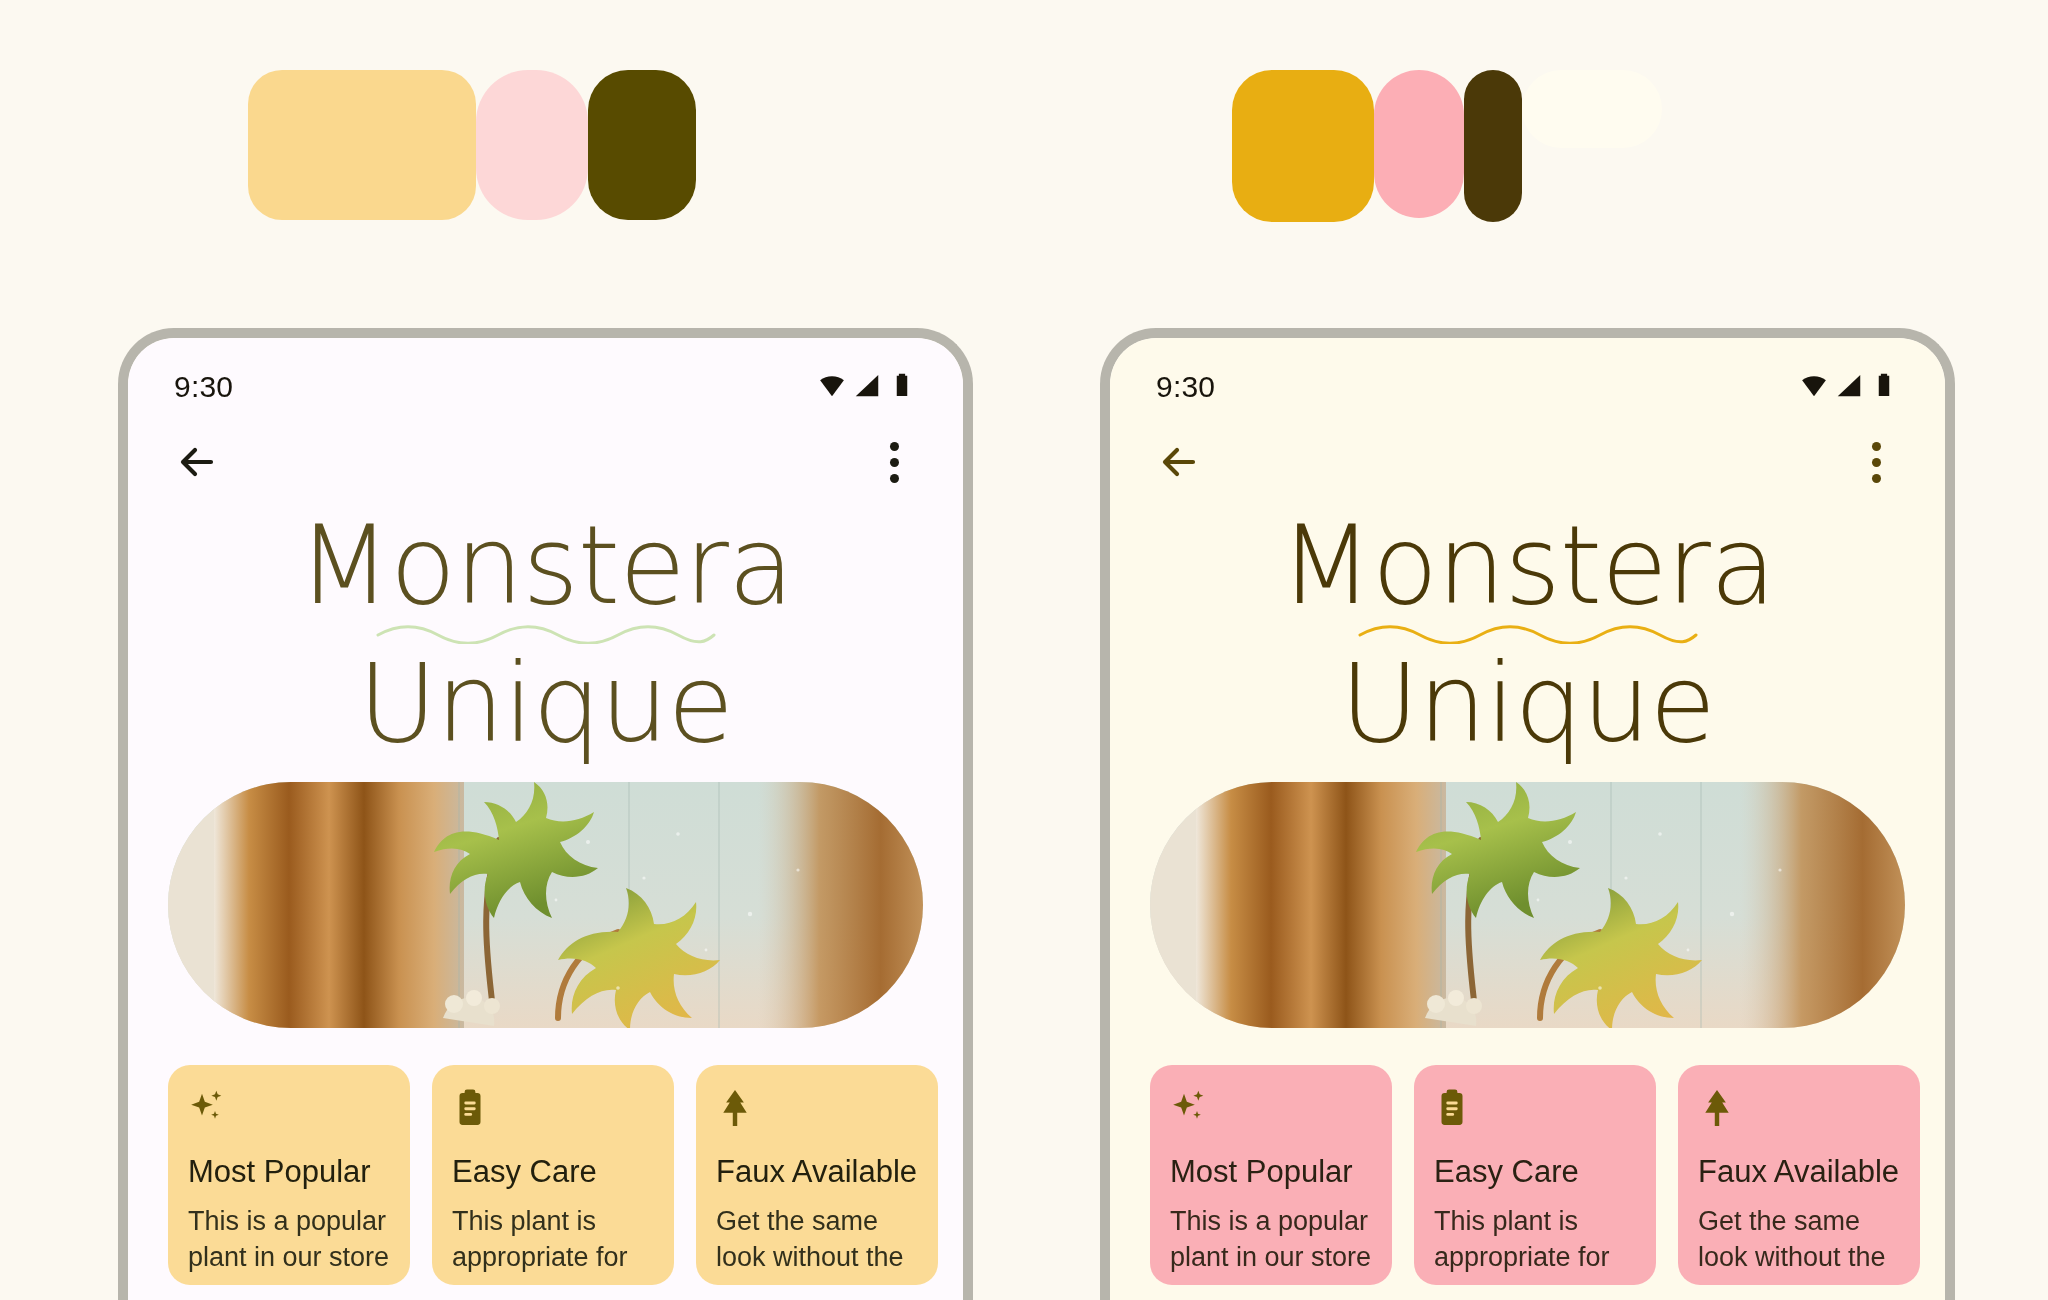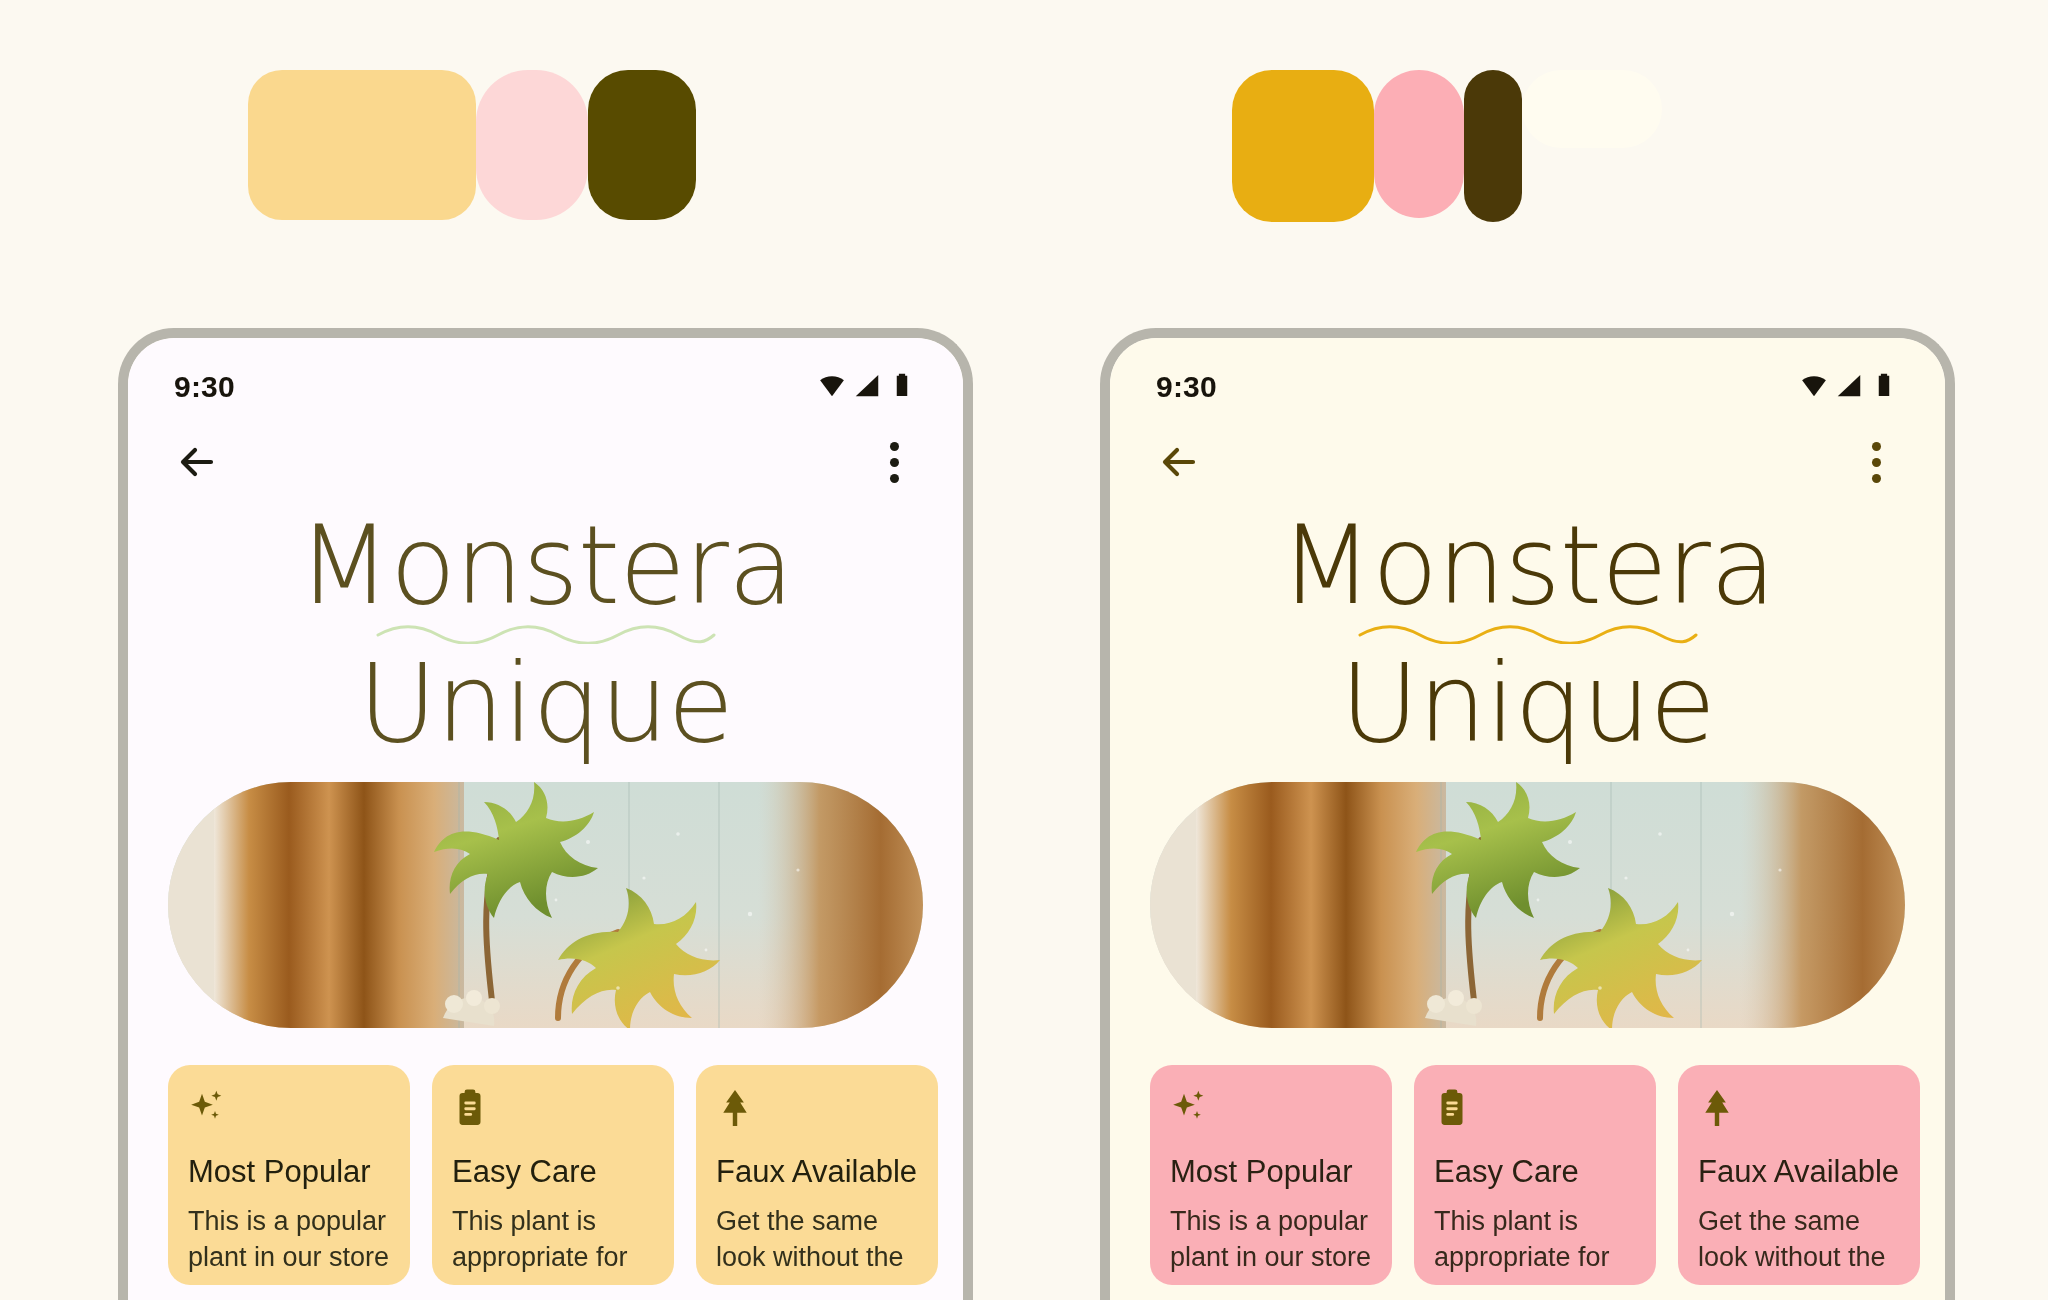--- a/index.html
+++ b/index.html
@@ -54,21 +54,21 @@
   .statusbar {
     height: 76px;
     flex: none;
     display: flex;
     align-items: center;
     justify-content: space-between;
     padding: 22px 46px 0 46px;
   }
   .status-time {
     font-size: 30px;
-    font-weight: 700;
+    font-weight: 400;
     letter-spacing: 0.2px;
     line-height: 1;
     text-align: center;
   }
   .status-icons {
     display: flex;
     align-items: center;
     gap: 5px;
   }
 

